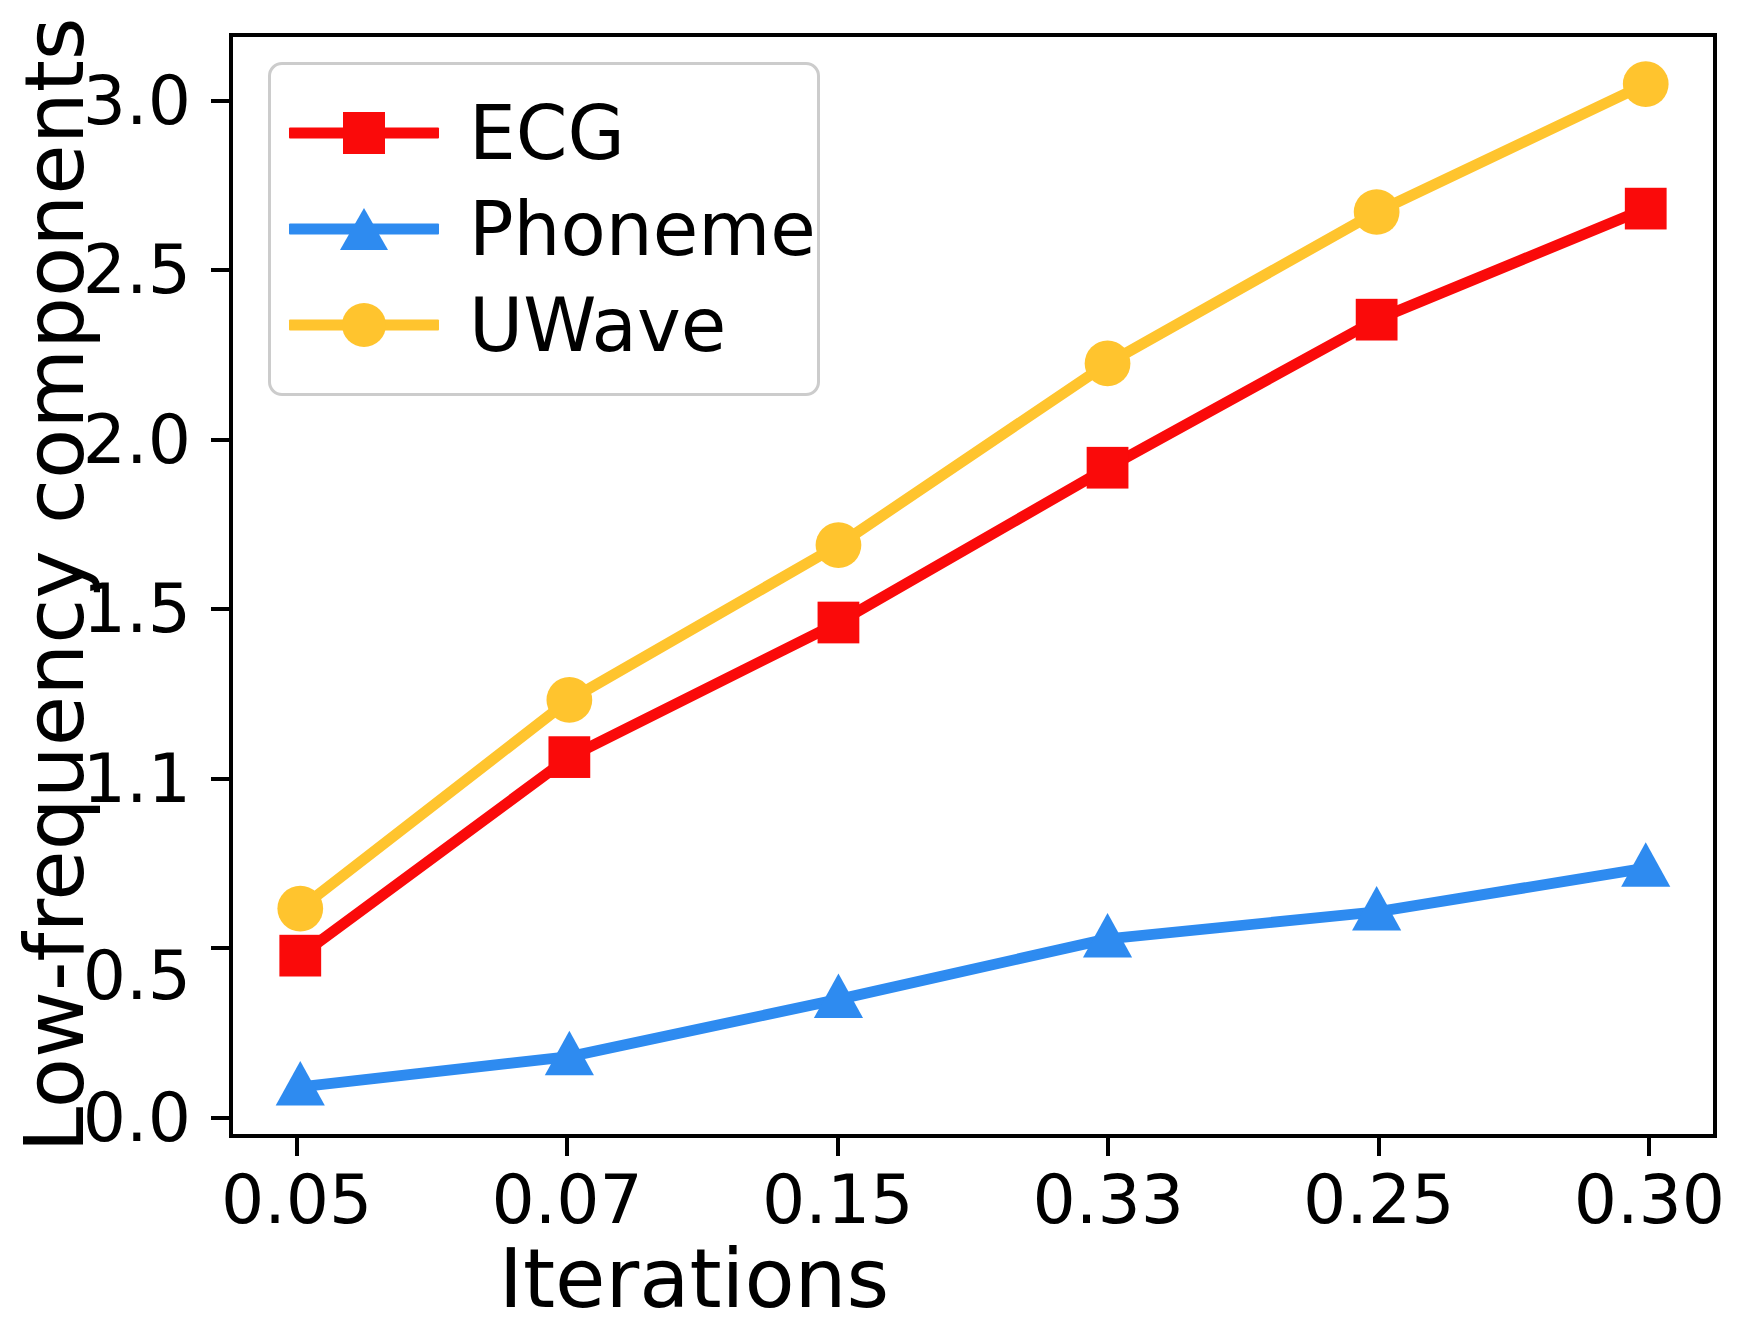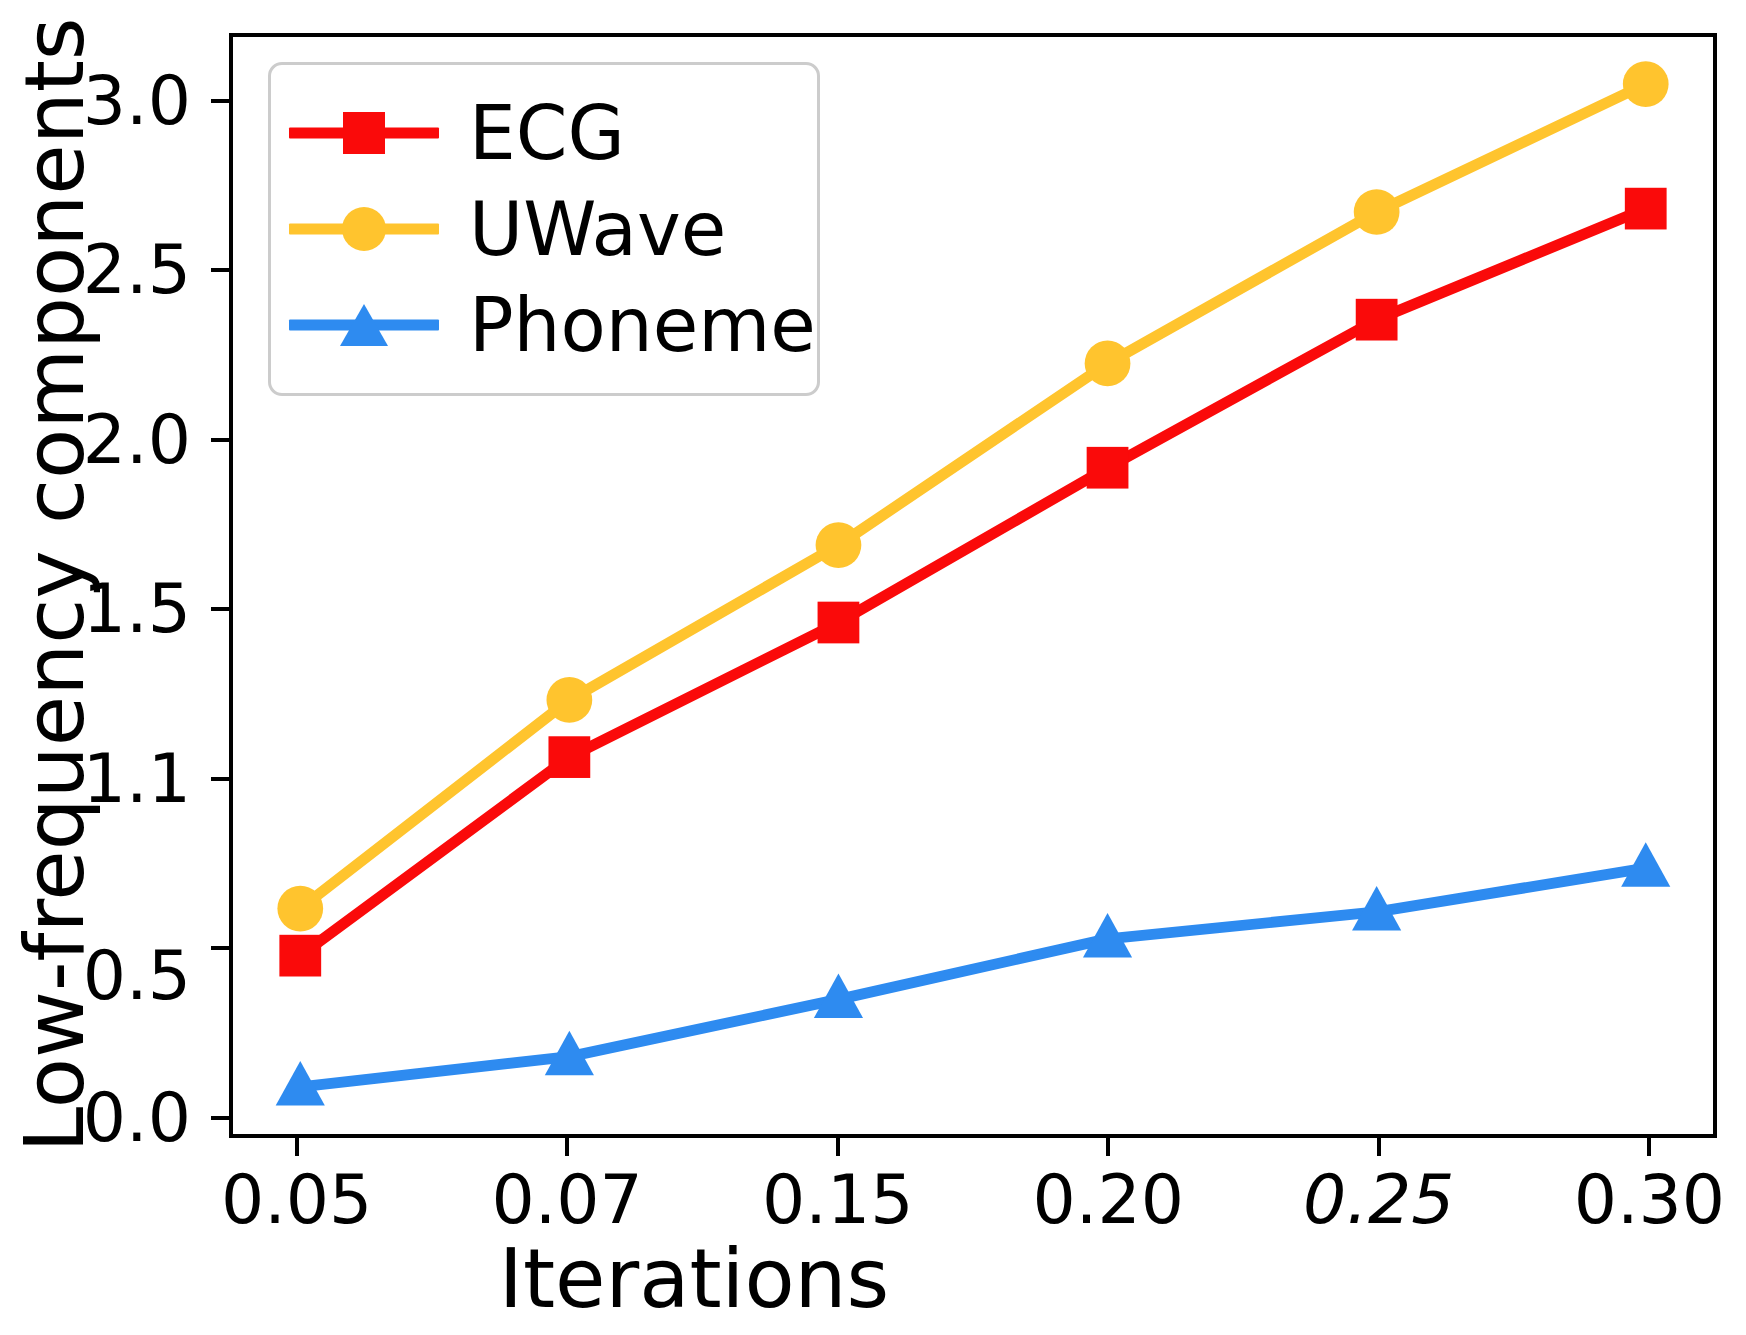--- a/index.html
+++ b/index.html
@@ -205,46 +205,46 @@
   </div>
 
   <div id="xtick-layer">
       <div class="xtick-mark" style="left: 294.636px; top: 1138px;"></div>
       <div class="xtick-label" style="left: 146.636px; width: 300px; top: 1166px;">0.05</div>
       <div class="xtick-mark" style="left: 565.182px; top: 1138px;"></div>
       <div class="xtick-label" style="left: 417.182px; width: 300px; top: 1166px;">0.07</div>
       <div class="xtick-mark" style="left: 835.727px; top: 1138px;"></div>
       <div class="xtick-label" style="left: 687.727px; width: 300px; top: 1166px;">0.15</div>
       <div class="xtick-mark" style="left: 1106.27px; top: 1138px;"></div>
-      <div class="xtick-label" style="left: 958.273px; width: 300px; top: 1166px;">0.20</div>
+      <div class="xtick-label" style="left: 958.273px; width: 300px; top: 1166px;">0.33</div>
       <div class="xtick-mark" style="left: 1376.82px; top: 1138px;"></div>
-      <div class="xtick-label" style="left: 1228.82px; width: 300px; top: 1166px; font-style: italic;">0.25</div>
+      <div class="xtick-label" style="left: 1228.82px; width: 300px; top: 1166px;">0.25</div>
       <div class="xtick-mark" style="left: 1647.36px; top: 1138px;"></div>
       <div class="xtick-label" style="left: 1499.36px; width: 300px; top: 1166px;">0.30</div>
     </div>
 
   <div id="xlabel">Iterations</div>
 
   <div id="legend">
     <div class="legend-row">
       <span class="legend-swatch">
         <span class="legend-line" style="background: rgb(250, 10, 10);"></span>
         <span class="legend-marker lm-square" style="background: rgb(250, 10, 10);"></span>
       </span>
       <span class="legend-label">ECG</span>
     </div>
     <div class="legend-row">
       <span class="legend-swatch">
+        <span class="legend-line" style="background: rgb(46, 139, 240);"></span>
+        <span class="legend-marker lm-triangle" style="border-bottom: 42px solid rgb(46, 139, 240);"></span>
+      </span>
+      <span class="legend-label">Phoneme</span>
+    </div>
+    <div class="legend-row">
+      <span class="legend-swatch">
         <span class="legend-line" style="background: rgb(255, 196, 46);"></span>
         <span class="legend-marker lm-circle" style="background: rgb(255, 196, 46);"></span>
       </span>
       <span class="legend-label">UWave</span>
     </div>
-    <div class="legend-row">
-      <span class="legend-swatch">
-        <span class="legend-line" style="background: rgb(46, 139, 240);"></span>
-        <span class="legend-marker lm-triangle" style="border-bottom: 42px solid rgb(46, 139, 240);"></span>
-      </span>
-      <span class="legend-label">Phoneme</span>
-    </div>
   </div>
 
 </div>
 
 </body></html>

